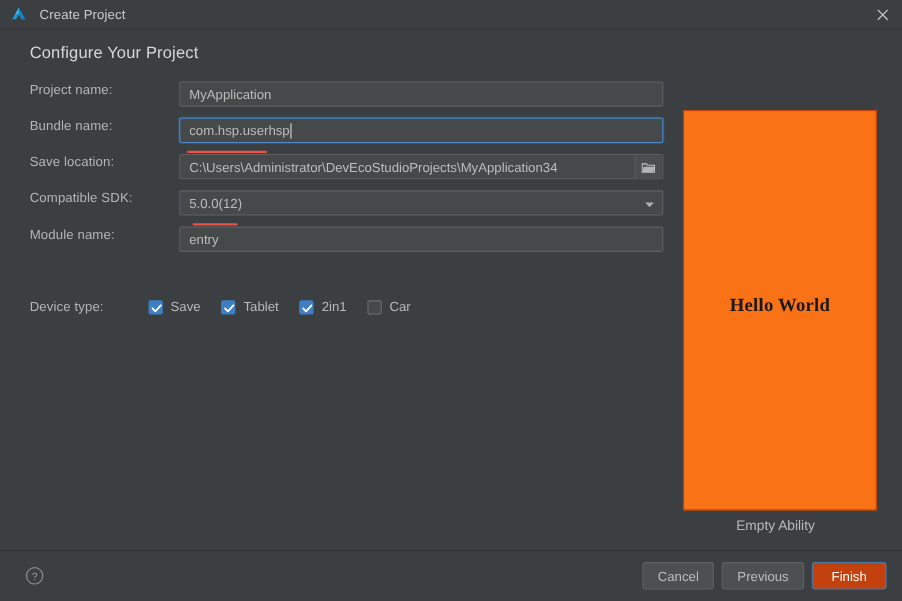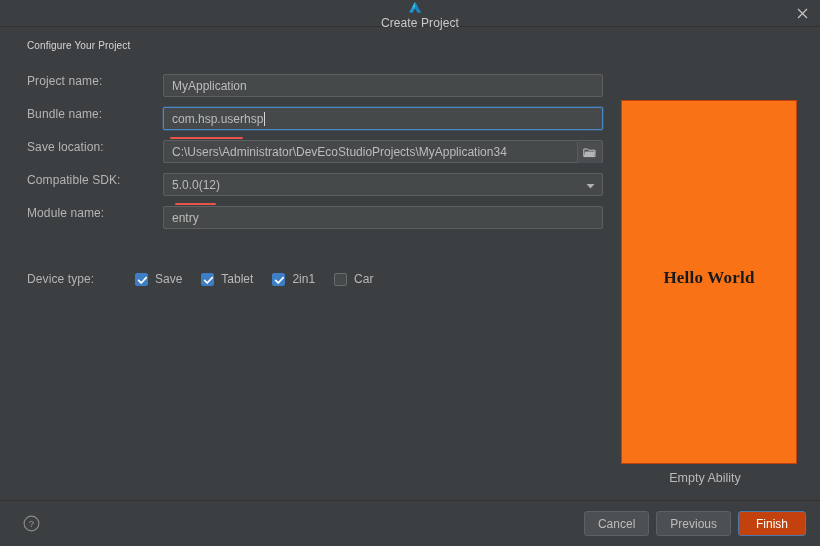--- a/index.html
+++ b/index.html
@@ -30,21 +30,20 @@
   
   .titlebar {
     height: 27px;
     min-height: 27px;
     background: #3c3f41;
     border-bottom: 1px solid #323232;
     display: flex;
     align-items: center;
     padding-left: 9px;
     position: relative;
-    flex-direction: column;
   }
   .app-logo {
     width: 16px;
     height: 16px;
     display: inline-block;
     flex: 0 0 auto;
   }
   .titlebar-title {
     margin-left: 11px;
     font-size: 12px;
@@ -67,21 +66,21 @@
   
   .content {
     flex: 1 1 auto;
     position: relative;
   }
 
   .heading {
     position: absolute;
     left: 27px;
     top: 13px;
-    font-size: 10px;
+    font-size: 15px;
     color: #d6d6d6;
     letter-spacing: .15px;
   }
 
   
   .form {
     position: absolute;
     left: 27px;
     top: 47px;
     width: 576px;

